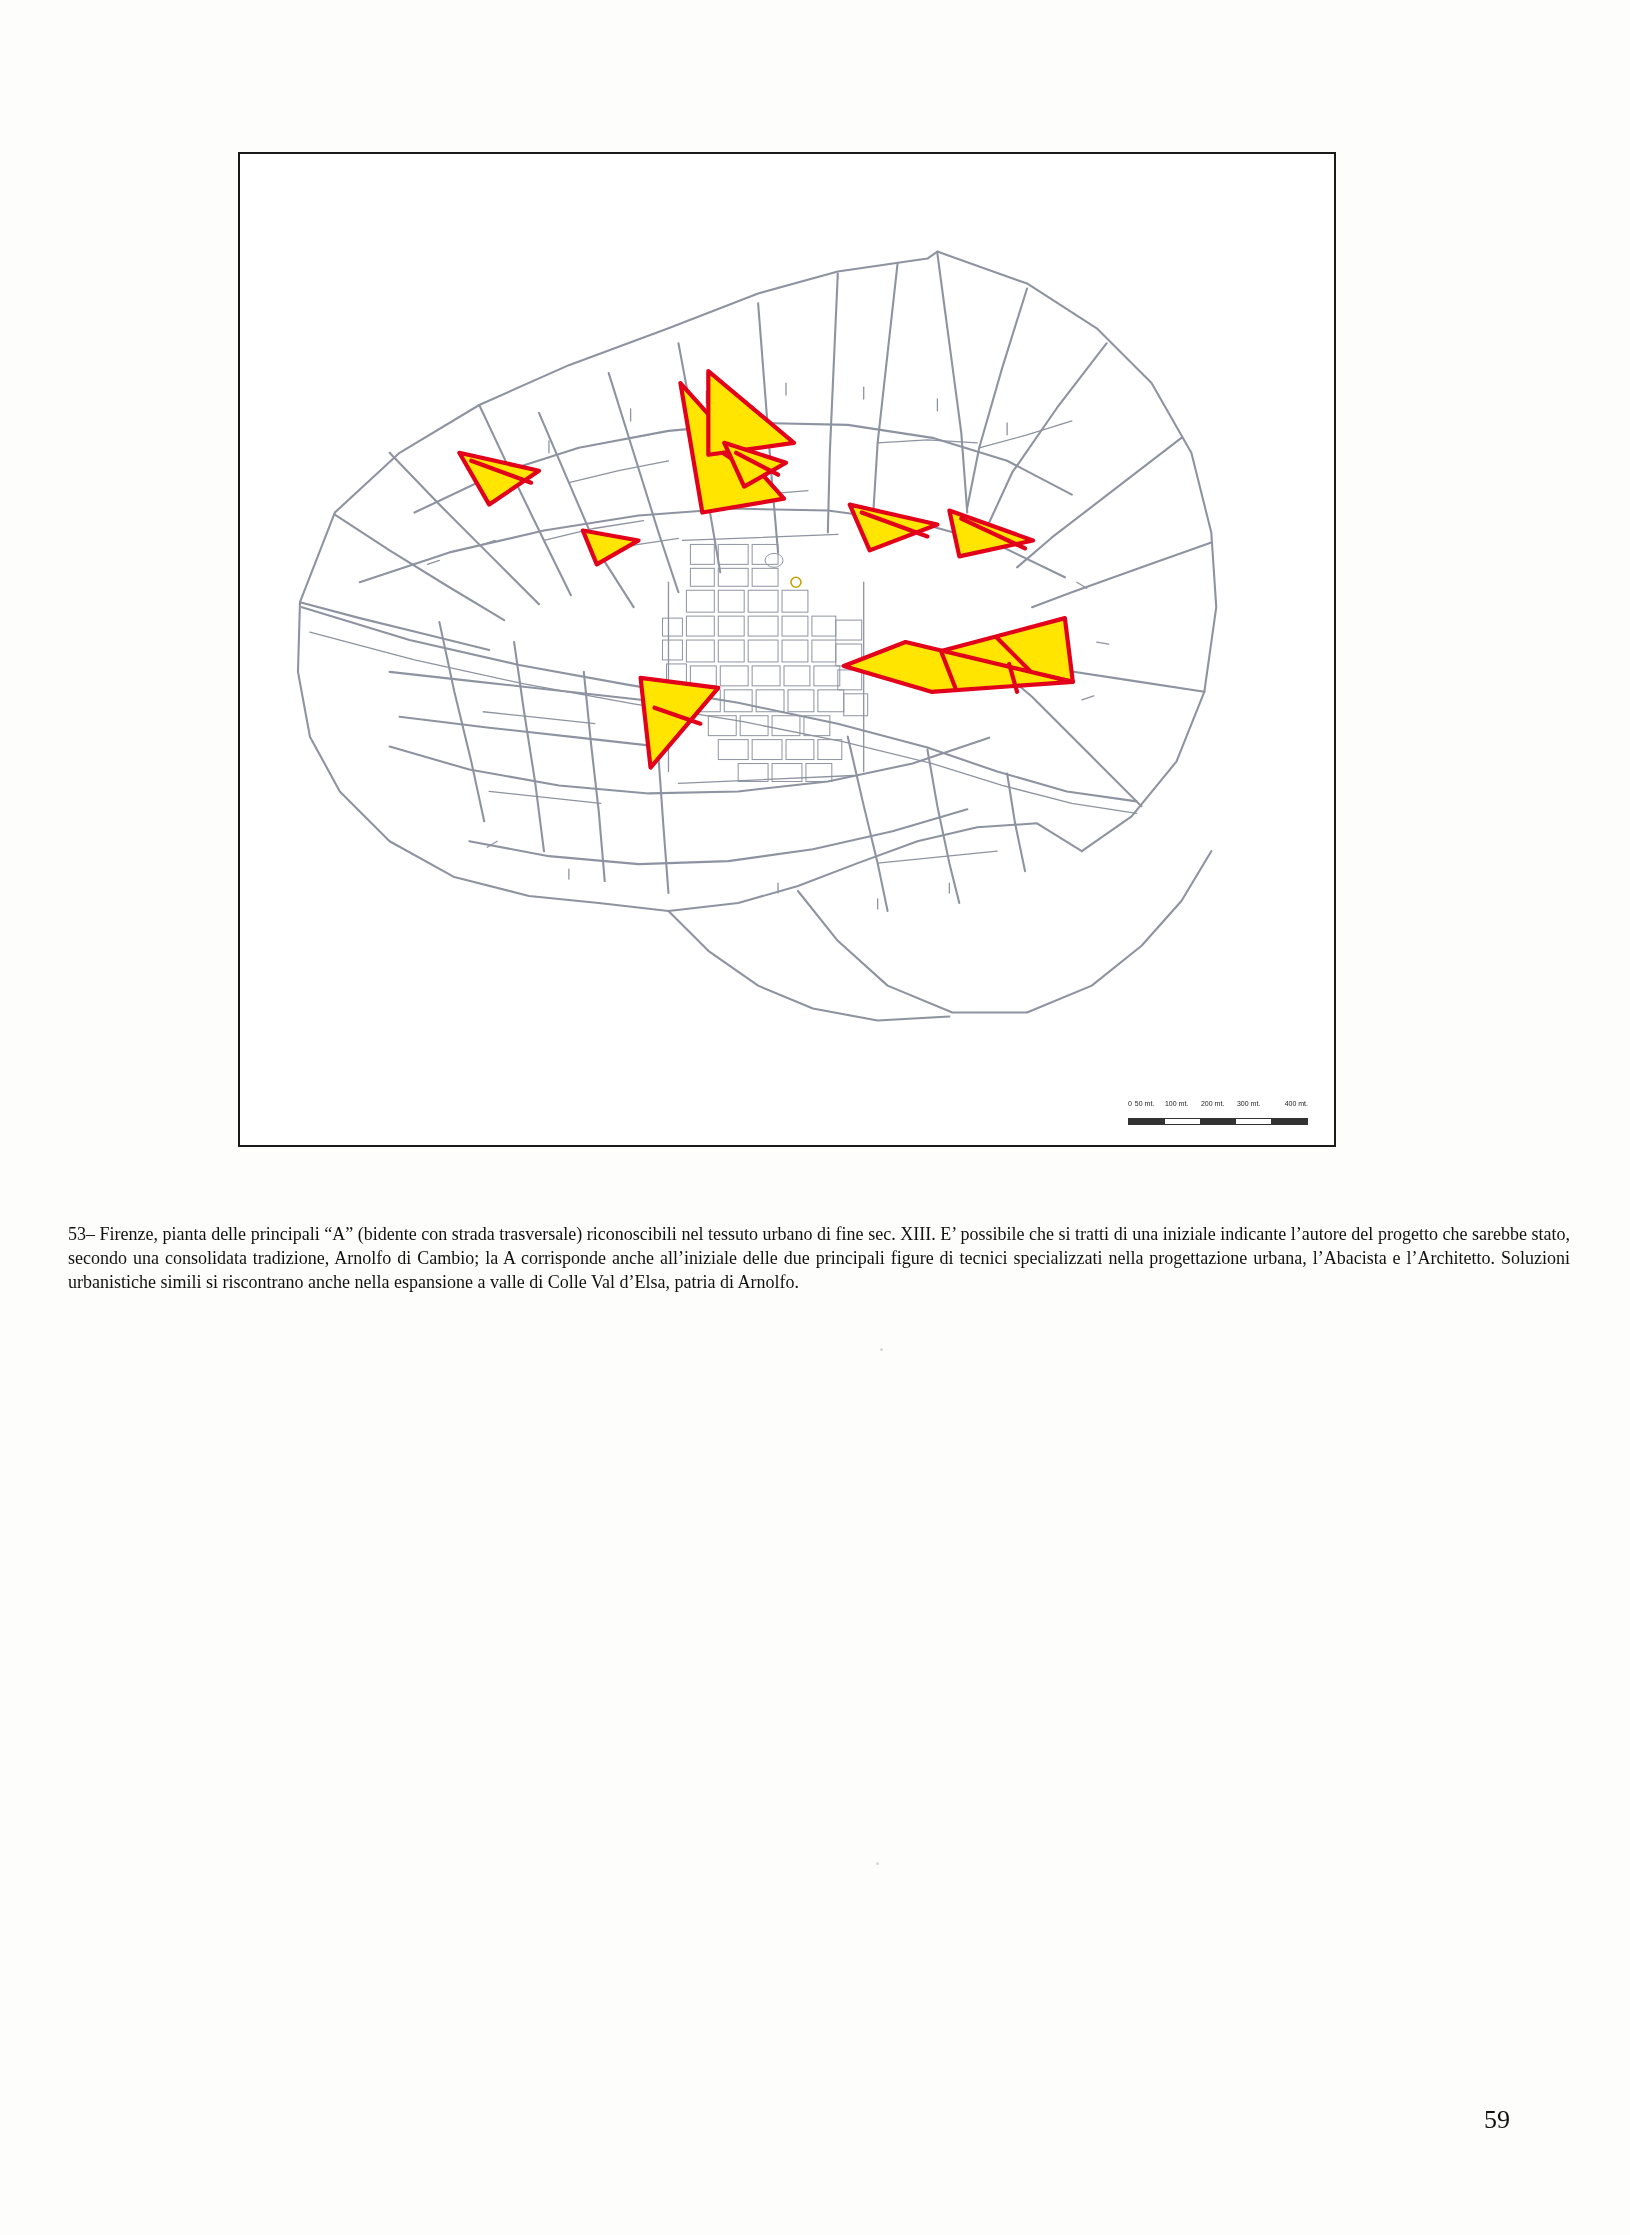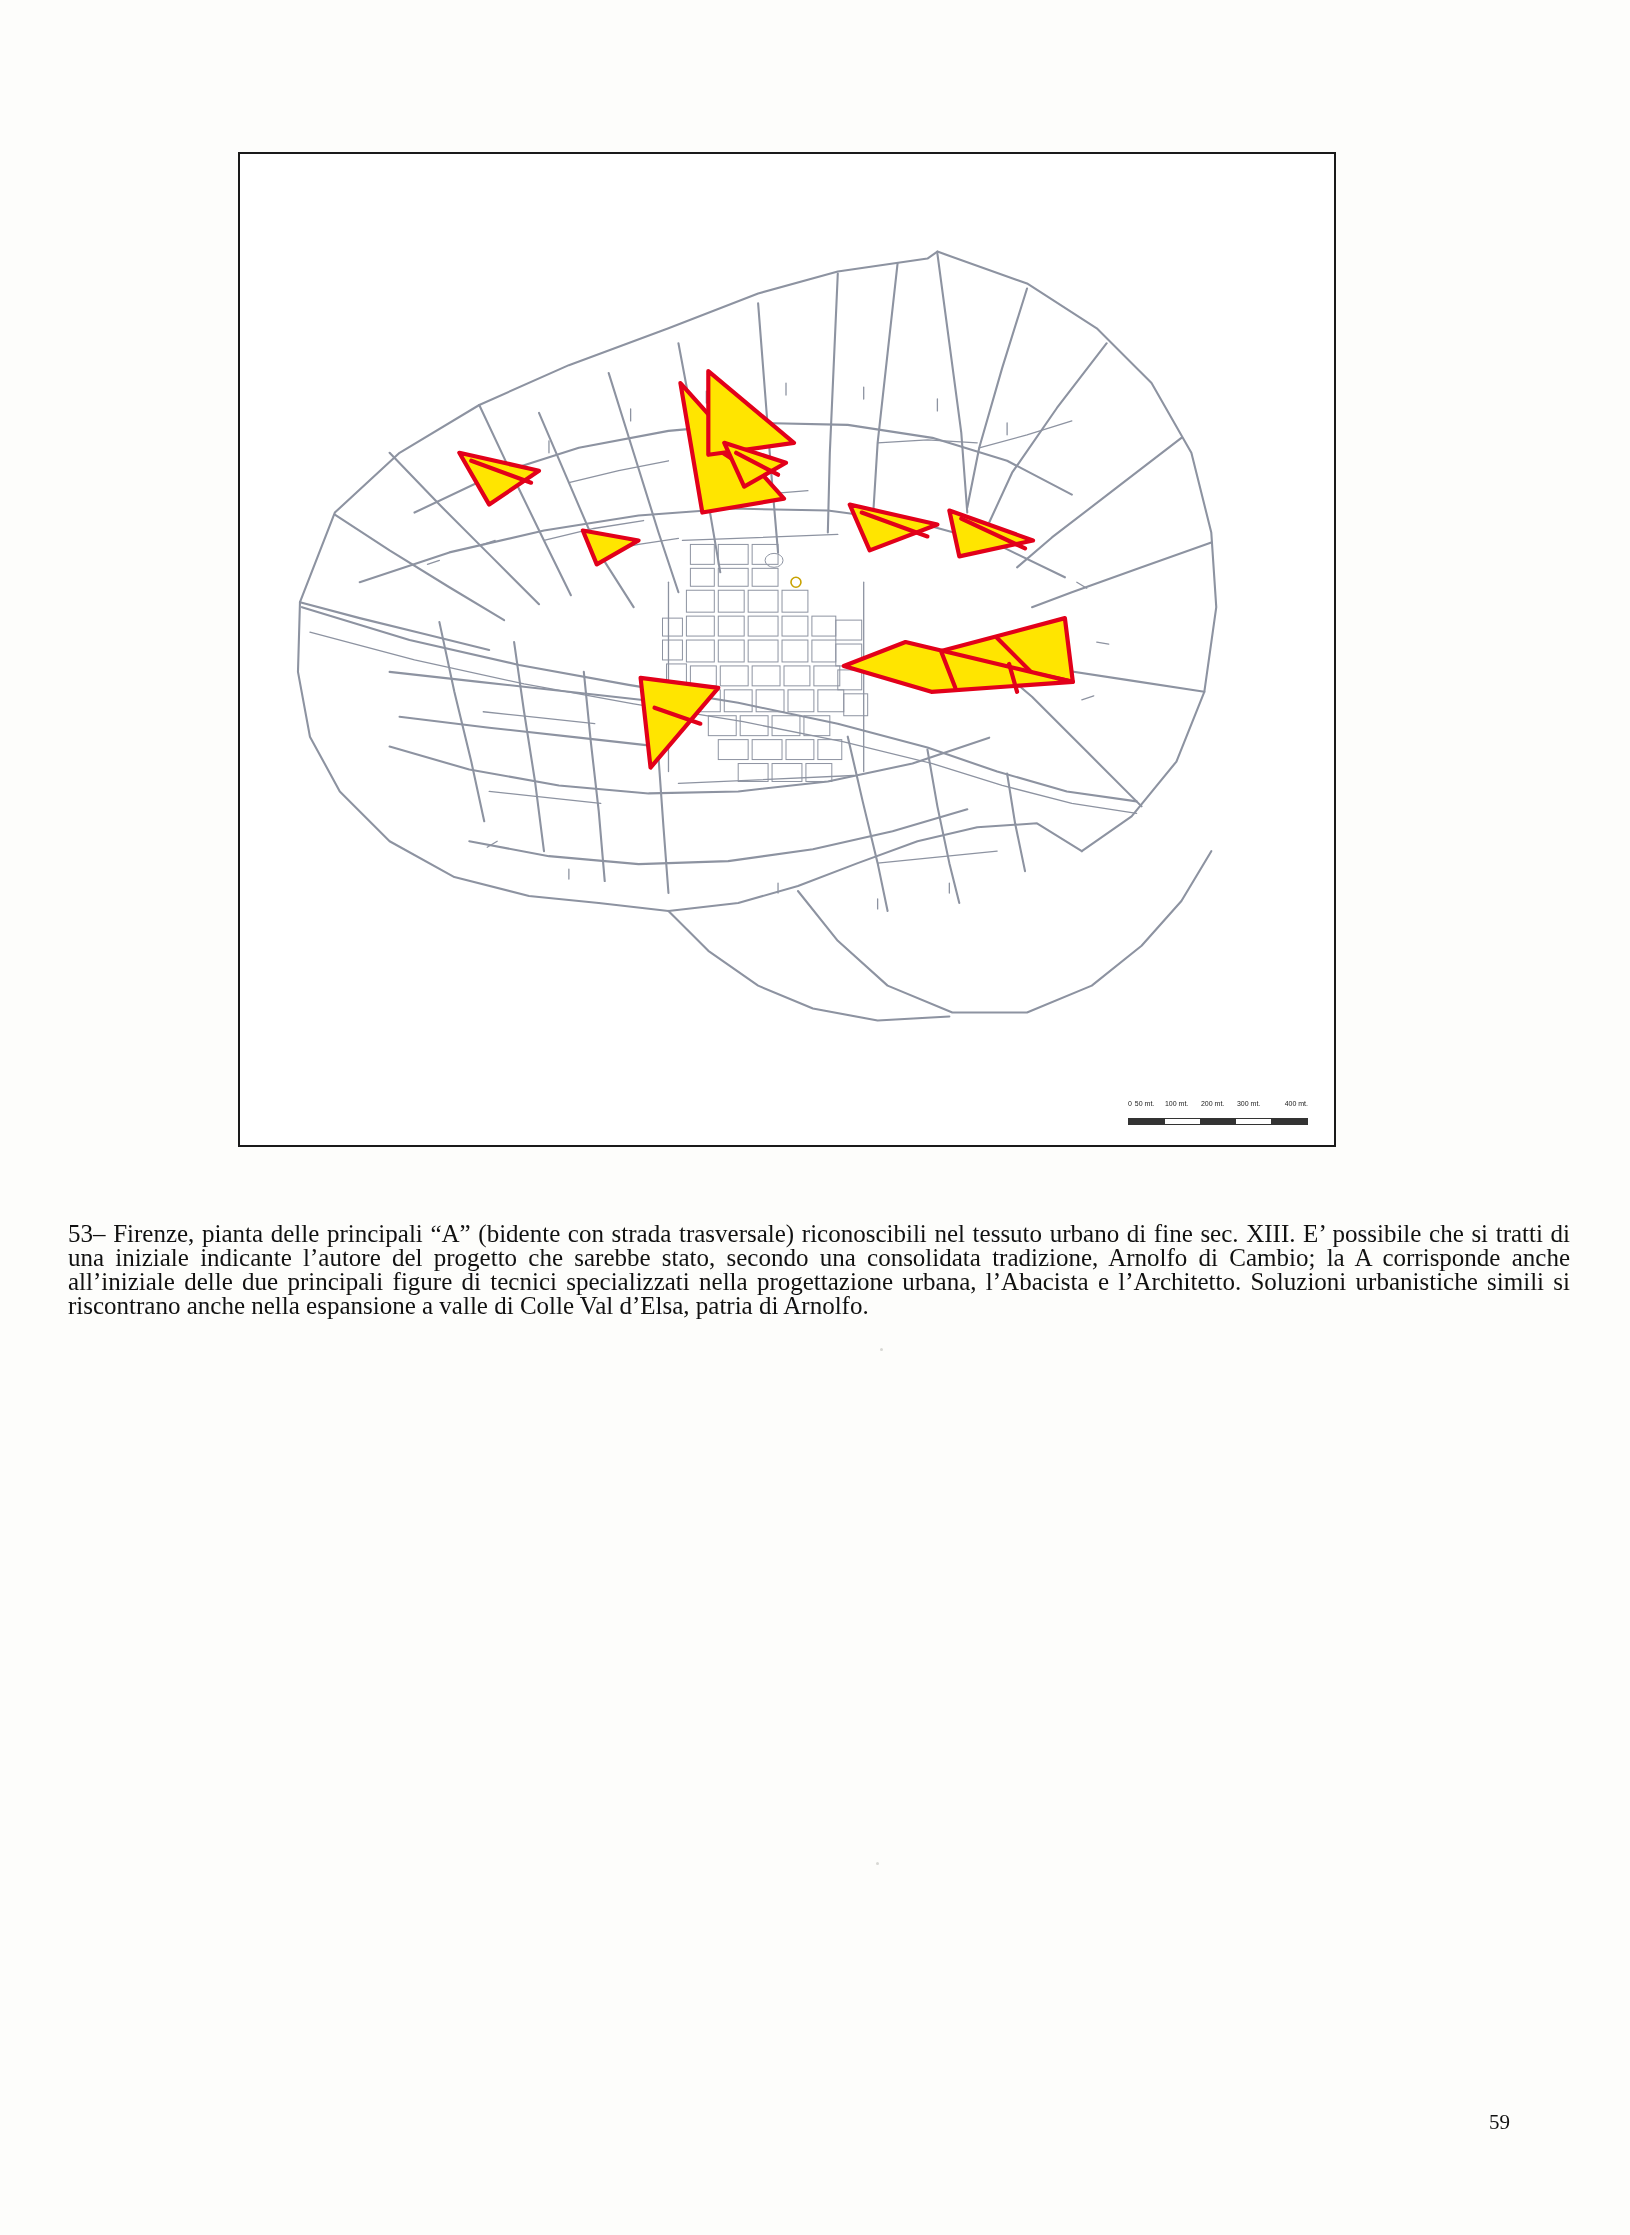--- a/index.html
+++ b/index.html
@@ -79,38 +79,38 @@
   .scalebar .labels span { transform: translateX(-50%); white-space: nowrap; }
   .scalebar .labels span:first-child { transform: translateX(0); }
   .scalebar .labels span:last-child { transform: translateX(0); }
 
   
   .caption {
     position: absolute;
     left: 68px;
     top: 1222px;
     width: 1502px;
-    font-size: 25px;
+    font-size: 18px;
     line-height: 24px;
     text-align: justify;
     color: #111;
   }
   .caption .num {
     display: inline;
   }
   .caption .body {
     display: inline;
   }
 
   
   .folio {
     position: absolute;
     right: 120px;
     bottom: 100px;
-    font-size: 21px;
+    font-size: 26px;
     color: #111;
   }
 
   
   .speck {
     position: absolute;
     background: #d8d8d4;
     border-radius: 50%;
   }
 </style>

